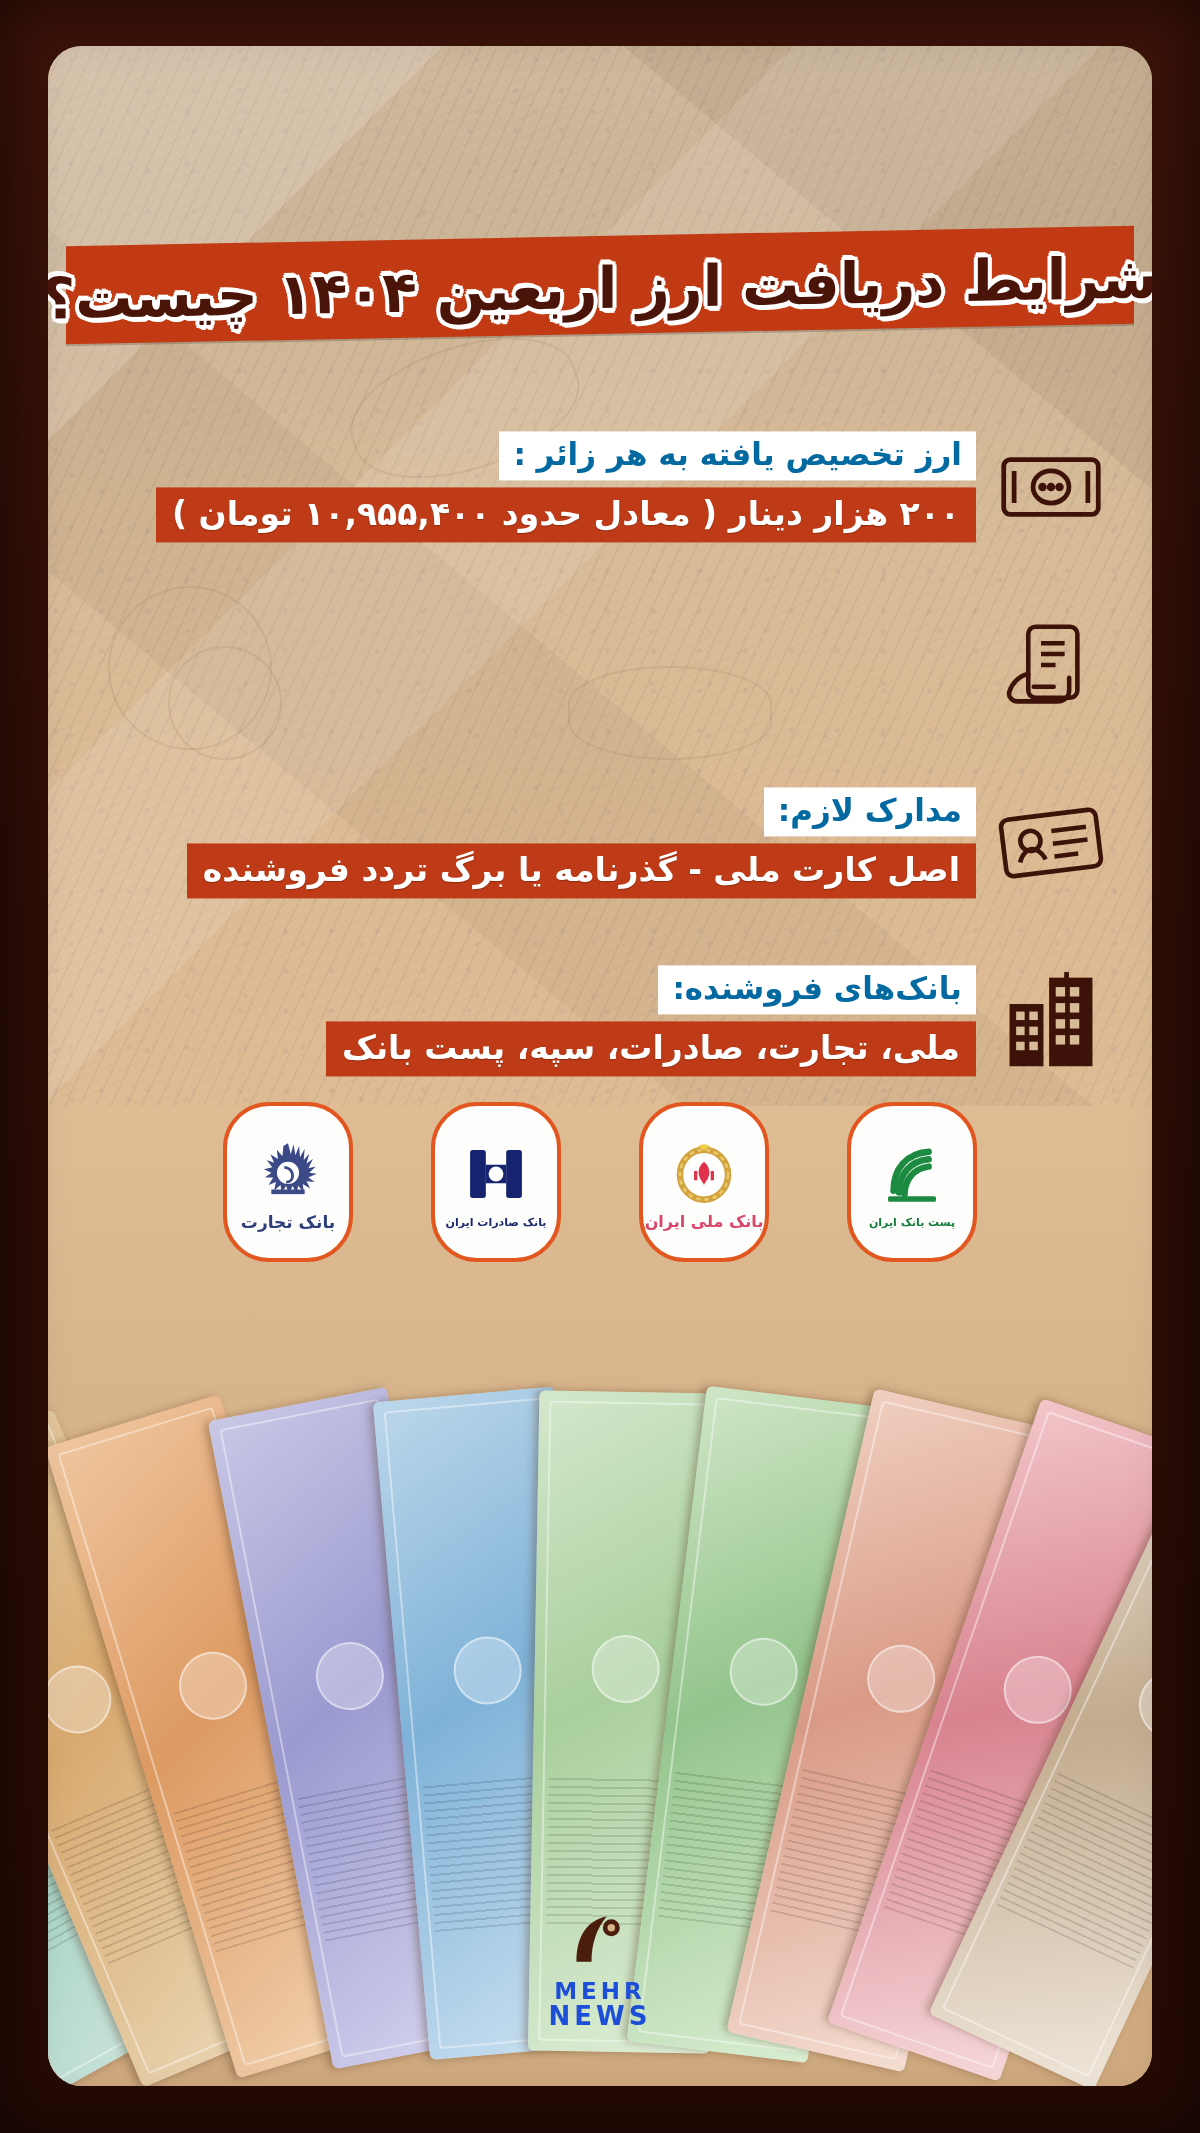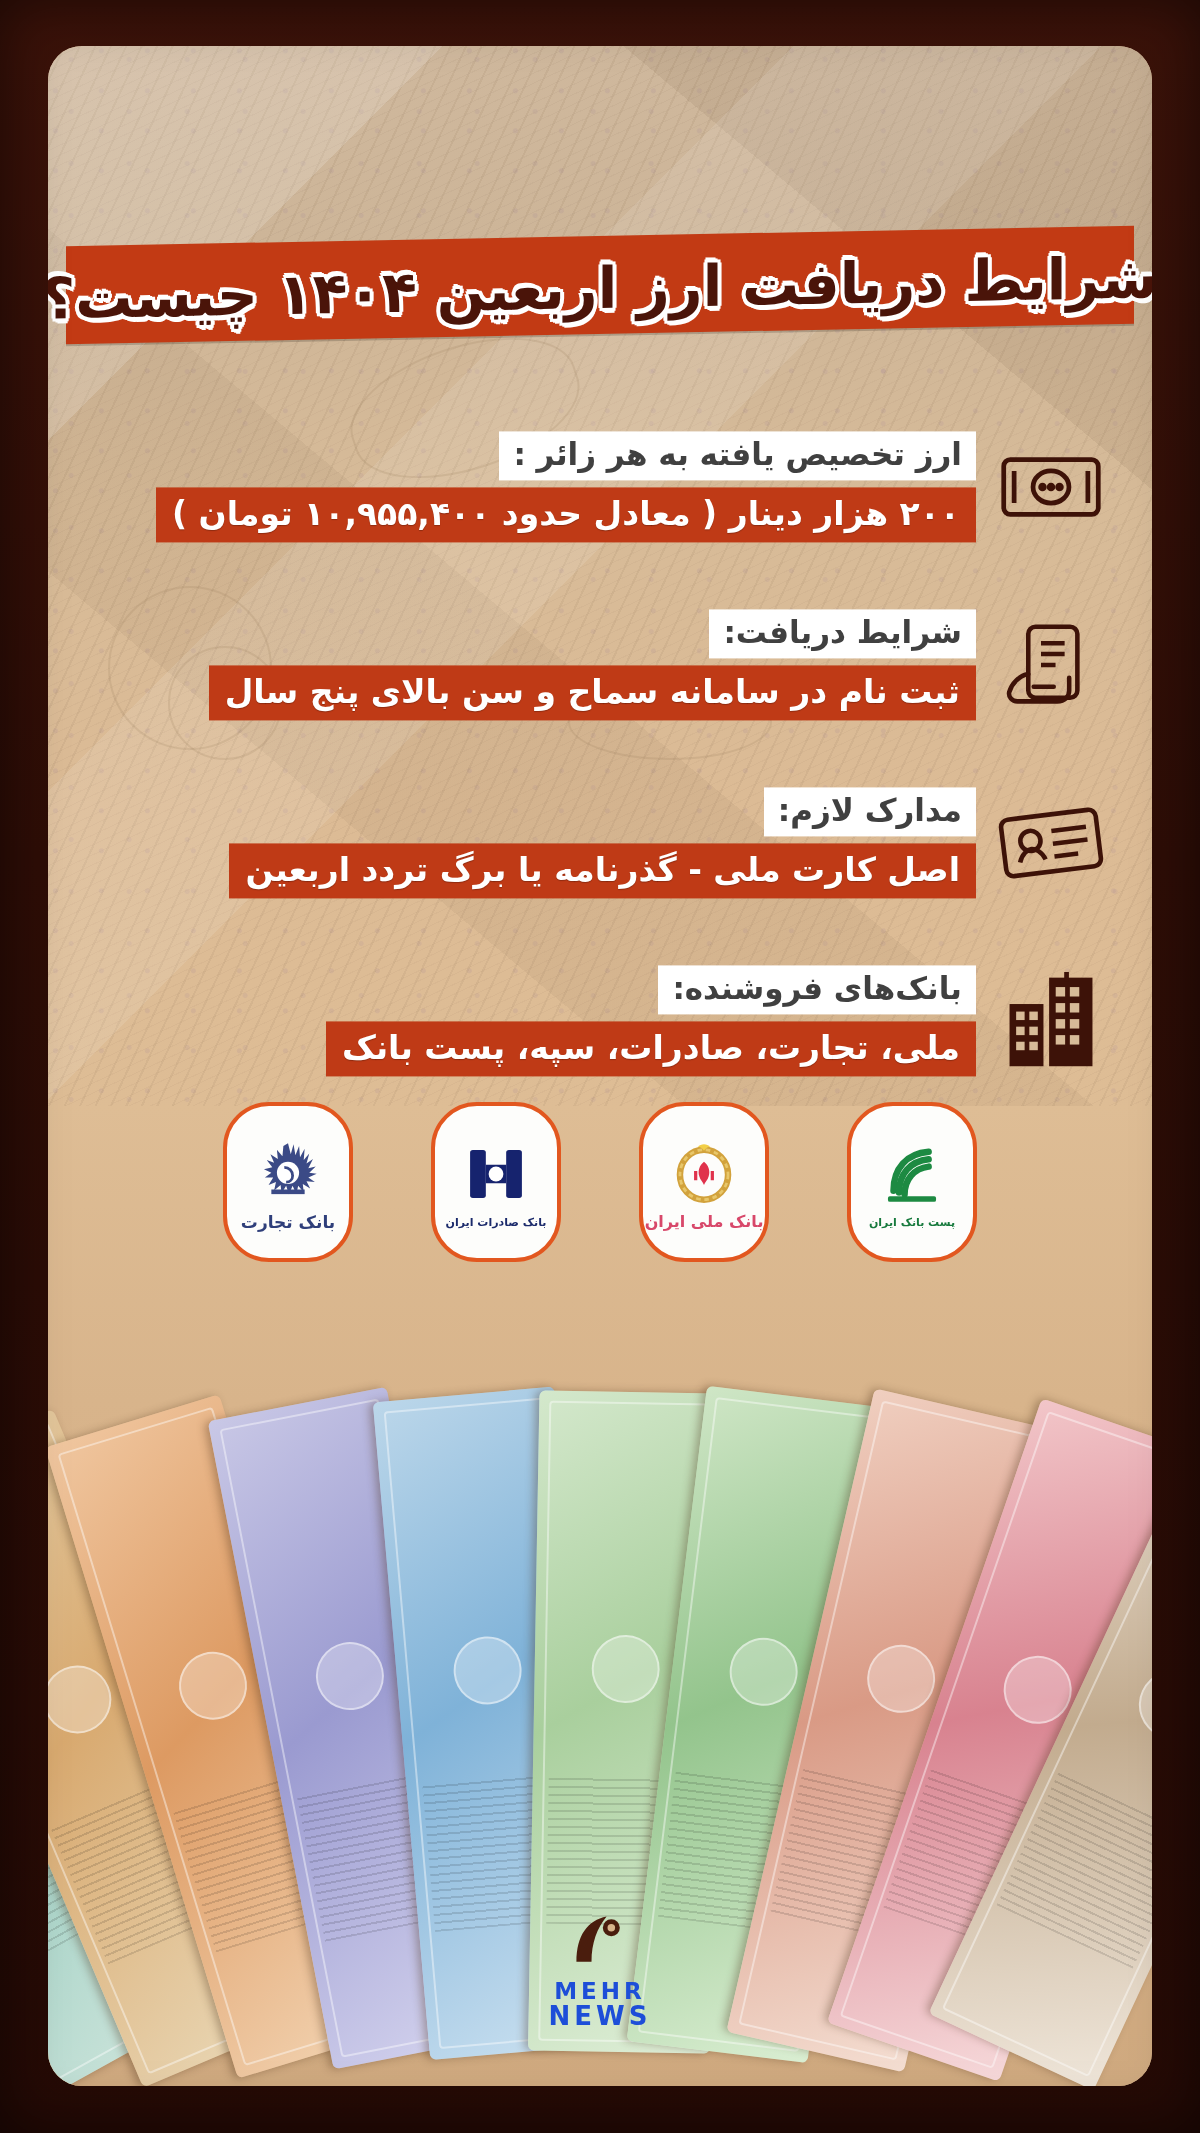--- a/index.html
+++ b/index.html
@@ -93,21 +93,21 @@
     display:flex;align-items:center;justify-content:center;
   }
   .row .texts{
     position:absolute;right:176px;left:40px;top:50%;
     transform:translateY(-50%);
     text-align:right;
   }
   .lbl{
     display:inline-block;
     background:#ffffff;
-    color:#404040;
+    color:#0369a1;
     font-size:31px;font-weight:bold;
     padding:5px 14px 7px 14px;
     line-height:1.18;
     white-space:nowrap;
   }
   .val{
     display:inline-block;
     background:#bf3a16;
     color:#ffffff;
     font-size:33px;font-weight:bold;
@@ -218,40 +218,36 @@
 
       <div class="row">
         <div class="icon">
           <svg viewBox="0 0 110 96" width="100" height="88" fill="none" stroke="#3d1208" stroke-width="5">
             <rect x="30" y="6" width="54" height="78" rx="8"></rect>
             <path d="M44 24 h26 M44 36 h26 M44 48 h16"></path>
             <path d="M30 58 c-10 2 -18 10 -21 20 c-1 5 3 10 9 10 h44 c8 0 13 -5 13 -12 v-14" stroke-linecap="round"></path>
             <path d="M36 72 h22" stroke-linecap="round"></path>
           </svg>
         </div>
-        <div class="texts">
-          <span class="lbl">شرایط دریافت:</span>
-          <span class="valrow"><span class="val">ثبت نام در سامانه سماح و سن بالای پنج سال</span></span>
-        </div>
       </div>
 
       <div class="row">
         <div class="icon">
           <svg viewBox="0 0 120 86" width="112" height="80" fill="none" stroke="#3d1208" stroke-width="5">
             <g transform="rotate(-7 60 43)">
               <rect x="8" y="12" width="104" height="62" rx="8"></rect>
               <circle cx="38" cy="38" r="11"></circle>
               <path d="M24 60 c3 -9 10 -13 14 -13 c4 0 11 4 14 13"></path>
               <path d="M62 30 h38 M62 44 h38 M62 58 h26"></path>
             </g>
           </svg>
         </div>
         <div class="texts">
           <span class="lbl">مدارک لازم:</span>
-          <span class="valrow"><span class="val">اصل کارت ملی - گذرنامه یا برگ تردد اربعین</span></span>
+          <span class="valrow"><span class="val">اصل کارت ملی - گذرنامه یا برگ تردد فروشنده</span></span>
         </div>
       </div>
 
       <div class="row">
         <div class="icon">
           <svg viewBox="0 0 104 104" width="98" height="98" fill="#3d1208">
             <rect x="8" y="34" width="36" height="66"></rect>
             <rect x="50" y="6" width="46" height="94"></rect>
             <g fill="#d7bb98">
               <rect x="15" y="42" width="9" height="9"></rect>

